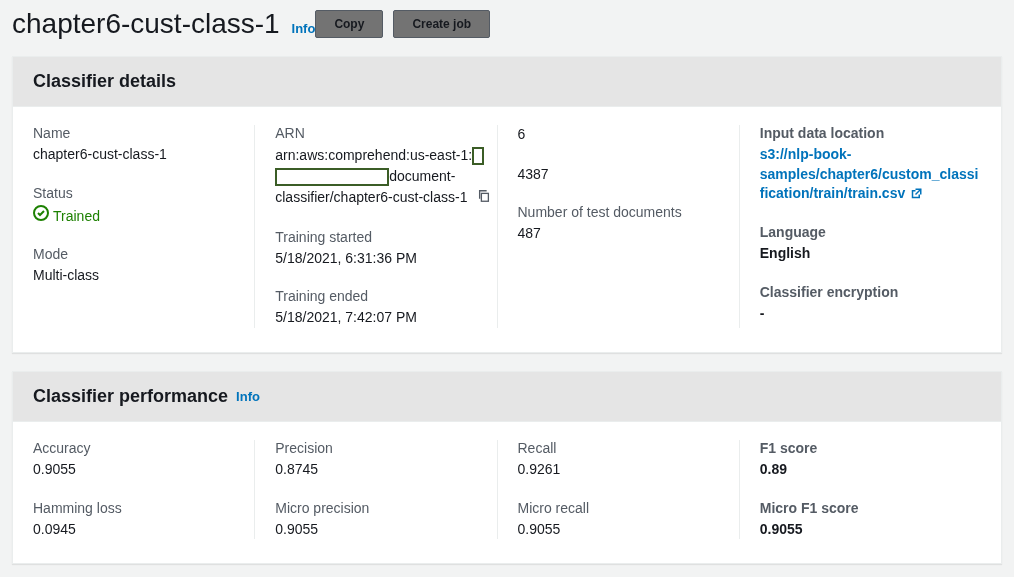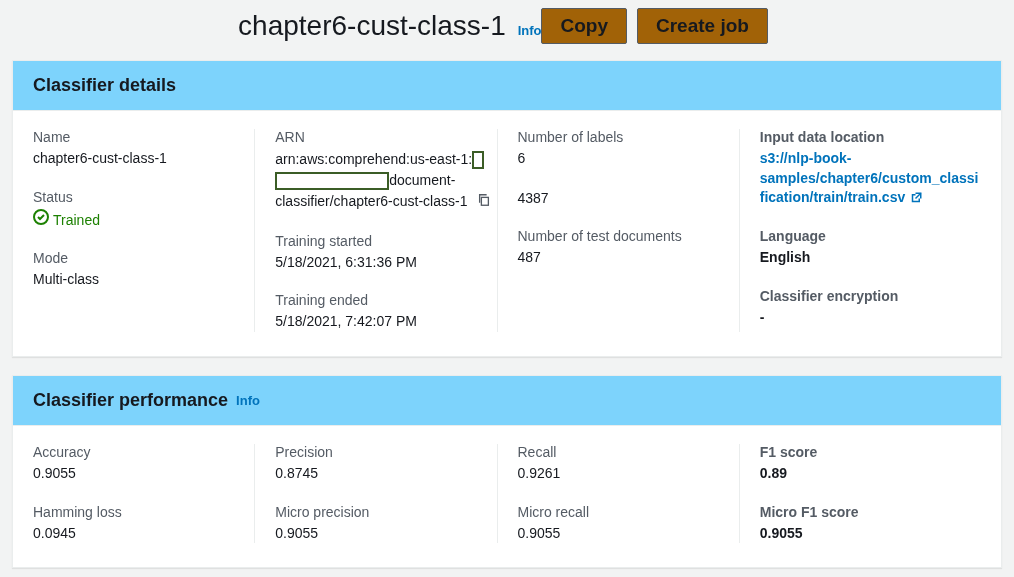--- a/index.html
+++ b/index.html
@@ -7,55 +7,55 @@
     font-family: "Amazon Ember", "Helvetica Neue", Arial, sans-serif;
     background: #f2f3f3;
     color: #16191f;
     font-size: 14px;
     width: 1014px;
     padding: 0 0 20px 0;
   }
   .page-header {
     display: flex;
     align-items: center;
-    justify-content: center;
+    justify-content: flex-start;
     padding: 8px 20px 16px 12px;
   }
   .page-title {
     font-size: 28px;
     font-weight: 400;
     color: #16191f;
   }
   .info-link {
     font-size: 13px;
     color: #0073bb;
     font-weight: 700;
     margin-left: 8px;
     cursor: pointer;
   }
   .header-actions { display: flex; gap: 10px; }
   .btn {
-    background: #a16207;
+    background: #737373;
     border: 1px solid #545b64;
     border-radius: 2px;
     padding: 6px 18px;
-    font-size: 19px;
+    font-size: 12px;
     font-weight: 700;
     cursor: pointer;
     color: #16191f;
   }
   .panel {
     background: #fff;
     border: 1px solid #eaeded;
     border-radius: 0;
     box-shadow: 0 1px 1px rgba(0,0,0,0.08);
     margin: 0 12px 18px 12px;
   }
   .panel-header {
-    background: #7dd3fc;
+    background: #e5e5e5;
     border-bottom: 1px solid #eaeded;
     padding: 14px 20px;
     display: flex;
     align-items: center;
   }
   .panel-header h2 {
     font-size: 18px;
     font-weight: 700;
     color: #16191f;
   }
@@ -177,21 +177,20 @@
         <div class="kv-value">5/18/2021, 6:31:36 PM</div>
       </div>
       <div class="kv">
         <div class="kv-label">Training ended</div>
         <div class="kv-value">5/18/2021, 7:42:07 PM</div>
       </div>
     </div>
 
     <div class="col">
       <div class="kv">
-        <div class="kv-label">Number of labels</div>
         <div class="kv-value">6</div>
       </div>
       <div class="kv">
         <div class="kv-value">4387</div>
       </div>
       <div class="kv">
         <div class="kv-label">Number of test documents</div>
         <div class="kv-value">487</div>
       </div>
     </div>

